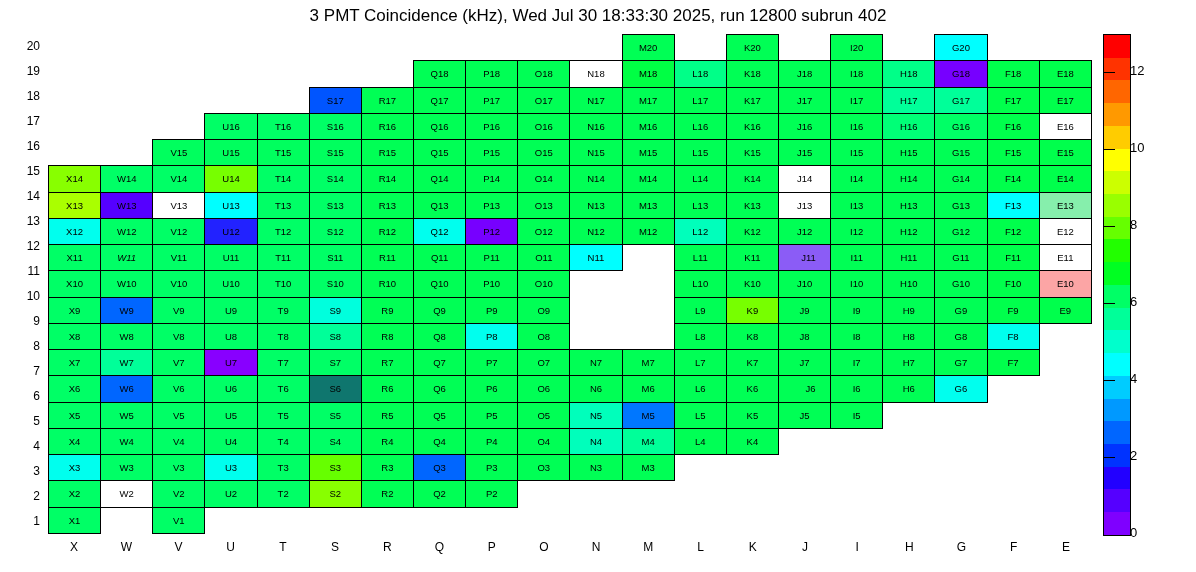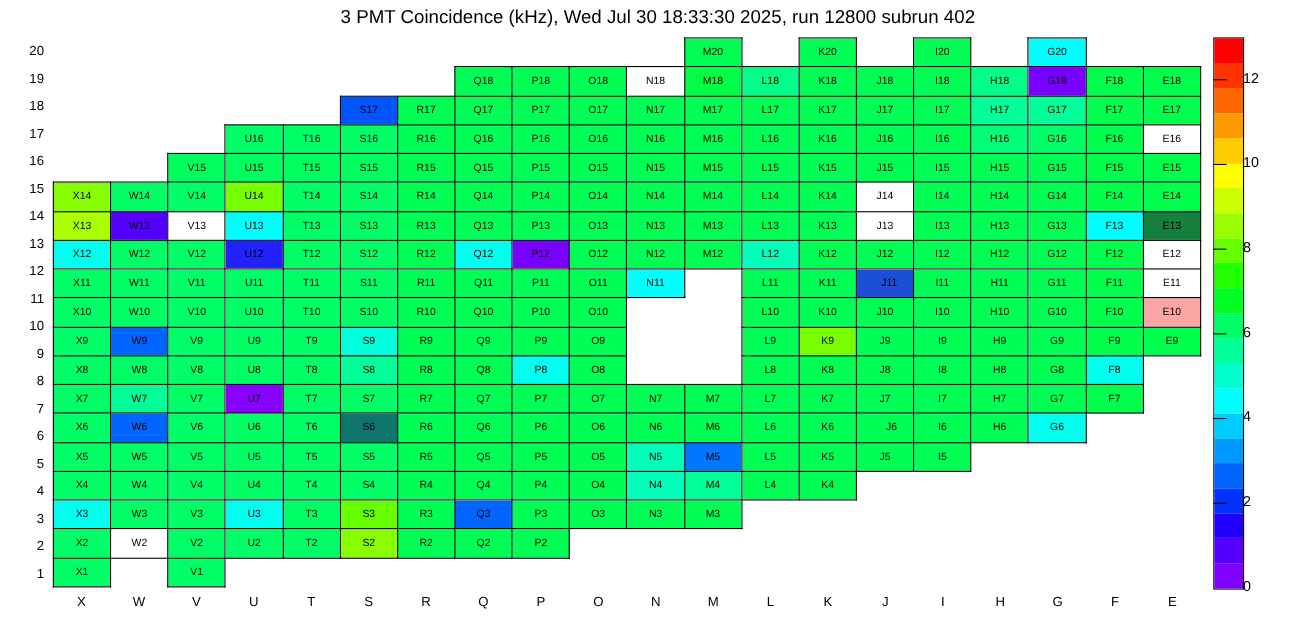--- a/index.html
+++ b/index.html
@@ -206,21 +206,21 @@
             <td title="O13 = 5.6" style="background: rgb(0, 255, 85);">O13</td>
             <td title="N13 = 5.6" style="background: rgb(0, 255, 85);">N13</td>
             <td title="M13 = 5.6" style="background: rgb(0, 255, 85);">M13</td>
             <td title="L13 = 5.6" style="background: rgb(0, 255, 85);">L13</td>
             <td title="K13 = 5.6" style="background: rgb(0, 255, 85);">K13</td>
             <td title="J13 = 6.2" style="background: rgb(255, 255, 255);">J13</td>
             <td title="I13 = 5.6" style="background: rgb(0, 255, 85);">I13</td>
             <td title="H13 = 5.6" style="background: rgb(0, 255, 85);">H13</td>
             <td title="G13 = 5.6" style="background: rgb(0, 255, 85);">G13</td>
             <td title="F13 = 4" style="background: rgb(0, 255, 255);">F13</td>
-            <td title="E13 = 6.2" style="background: #15803d;">E13</td>
+            <td title="E13 = 6.2" style="background: #86efac;">E13</td>
           </tr>
           <tr>
             <td title="X12 = 4.1" style="background: rgb(0, 255, 238);">X12</td>
             <td title="W12 = 5.4" style="background: rgb(0, 255, 102);">W12</td>
             <td title="V12 = 5.4" style="background: rgb(0, 255, 102);">V12</td>
             <td title="U12 = 2.3" style="background: rgb(34, 34, 255);">U12</td>
             <td title="T12 = 5.4" style="background: rgb(0, 255, 102);">T12</td>
             <td title="S12 = 5.4" style="background: rgb(0, 255, 102);">S12</td>
             <td title="R12 = 5.6" style="background: rgb(0, 255, 85);">R12</td>
             <td title="Q12 = 4.1" style="background: rgb(0, 255, 238);">Q12</td>
@@ -232,34 +232,34 @@
             <td title="K12 = 5.6" style="background: rgb(0, 255, 85);">K12</td>
             <td title="J12 = 5.6" style="background: rgb(0, 255, 85);">J12</td>
             <td title="I12 = 5.6" style="background: rgb(0, 255, 85);">I12</td>
             <td title="H12 = 5.6" style="background: rgb(0, 255, 85);">H12</td>
             <td title="G12 = 5.6" style="background: rgb(0, 255, 85);">G12</td>
             <td title="F12 = 5.7" style="background: rgb(0, 255, 76);">F12</td>
             <td title="E12 = 6.2" style="background: rgb(255, 255, 255);">E12</td>
           </tr>
           <tr>
             <td title="X11 = 5.4" style="background: rgb(0, 255, 102);">X11</td>
-            <td title="W11 = 5.4" style="background: rgb(0, 255, 102);">W11</td>
+            <td title="W11 = 5.4" style="background: rgb(0, 255, 102); font-style: italic;">W11</td>
             <td title="V11 = 5.4" style="background: rgb(0, 255, 102);">V11</td>
             <td title="U11 = 5.4" style="background: rgb(0, 255, 102);">U11</td>
             <td title="T11 = 5.4" style="background: rgb(0, 255, 102);">T11</td>
             <td title="S11 = 5.4" style="background: rgb(0, 255, 102);">S11</td>
             <td title="R11 = 5.6" style="background: rgb(0, 255, 85);">R11</td>
             <td title="Q11 = 5.6" style="background: rgb(0, 255, 85);">Q11</td>
             <td title="P11 = 5.6" style="background: rgb(0, 255, 85);">P11</td>
             <td title="O11 = 5.6" style="background: rgb(0, 255, 85);">O11</td>
             <td title="N11 = 4" style="background: rgb(0, 255, 255);">N11</td>
             <td style="background: rgb(255, 255, 255); border: none;"></td>
             <td title="L11 = 5.6" style="background: rgb(0, 255, 85);">L11</td>
             <td title="K11 = 5.6" style="background: rgb(0, 255, 85);">K11</td>
-            <td title="J11 = 5.6" style="background: #1d4ed8; padding-left: 8px;">J11</td>
+            <td title="J11 = 5.6" style="background: #8b5cf6; padding-left: 8px;">J11</td>
             <td title="I11 = 5.6" style="background: rgb(0, 255, 85);">I11</td>
             <td title="H11 = 5.6" style="background: rgb(0, 255, 85);">H11</td>
             <td title="G11 = 5.6" style="background: rgb(0, 255, 85);">G11</td>
             <td title="F11 = 5.7" style="background: rgb(0, 255, 76);">F11</td>
             <td title="E11 = 6.2" style="background: rgb(255, 255, 255);">E11</td>
           </tr>
           <tr>
             <td title="X10 = 5.4" style="background: rgb(0, 255, 102);">X10</td>
             <td title="W10 = 5.4" style="background: rgb(0, 255, 102);">W10</td>
             <td title="V10 = 5.4" style="background: rgb(0, 255, 102);">V10</td>

